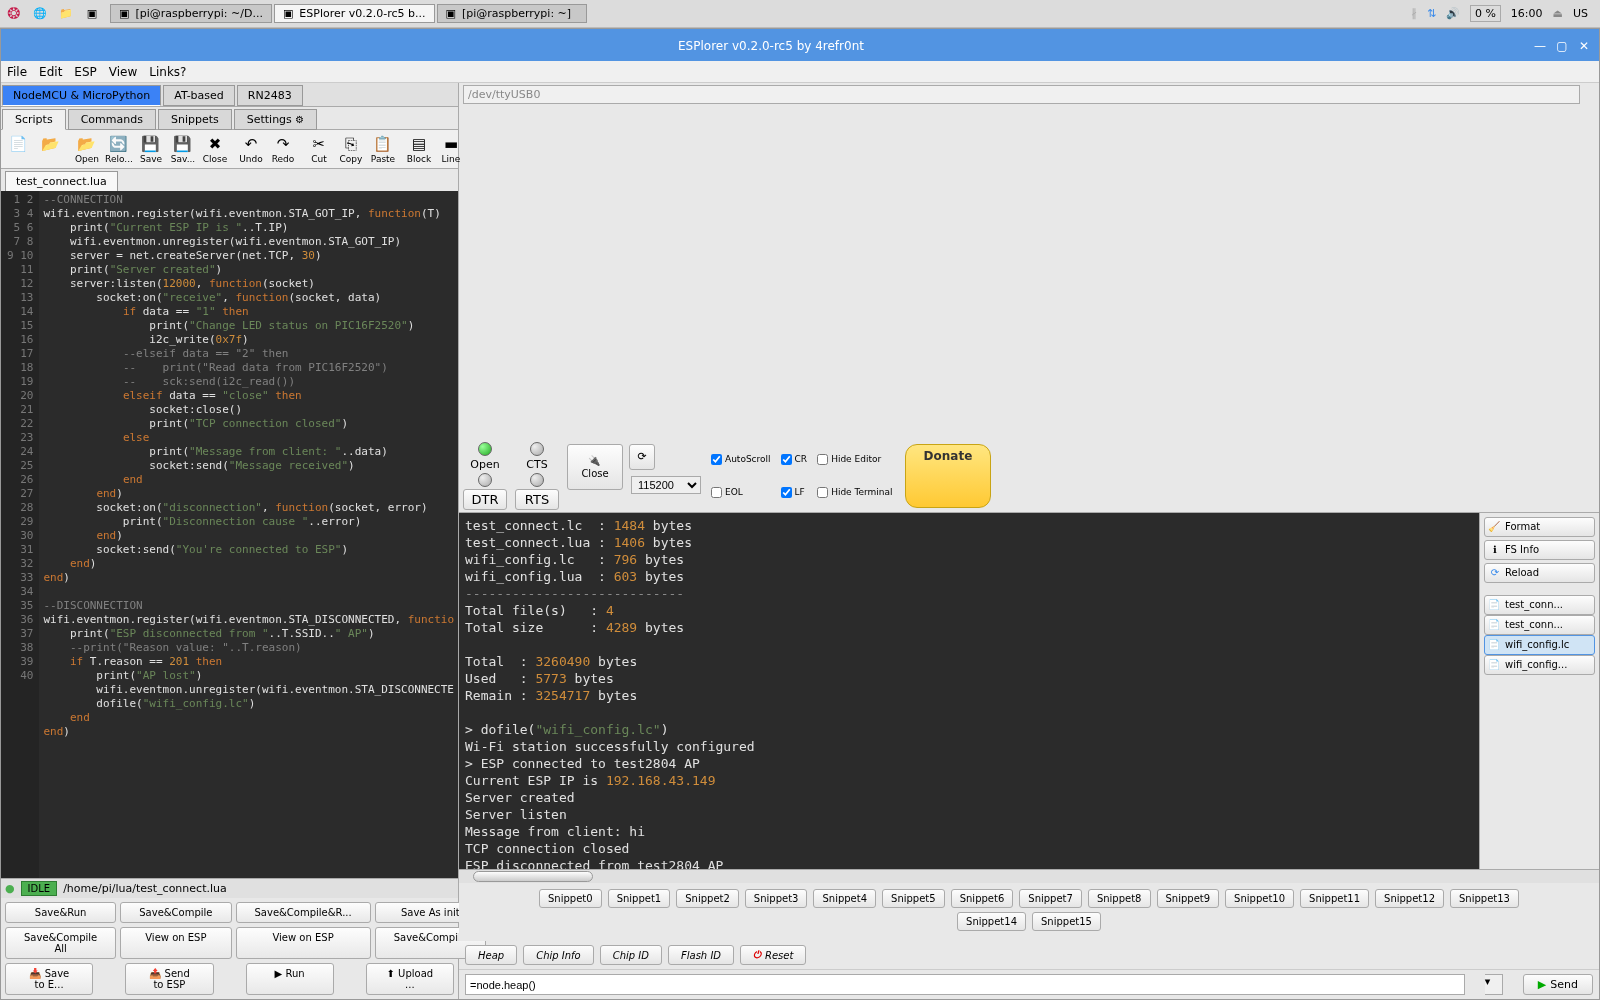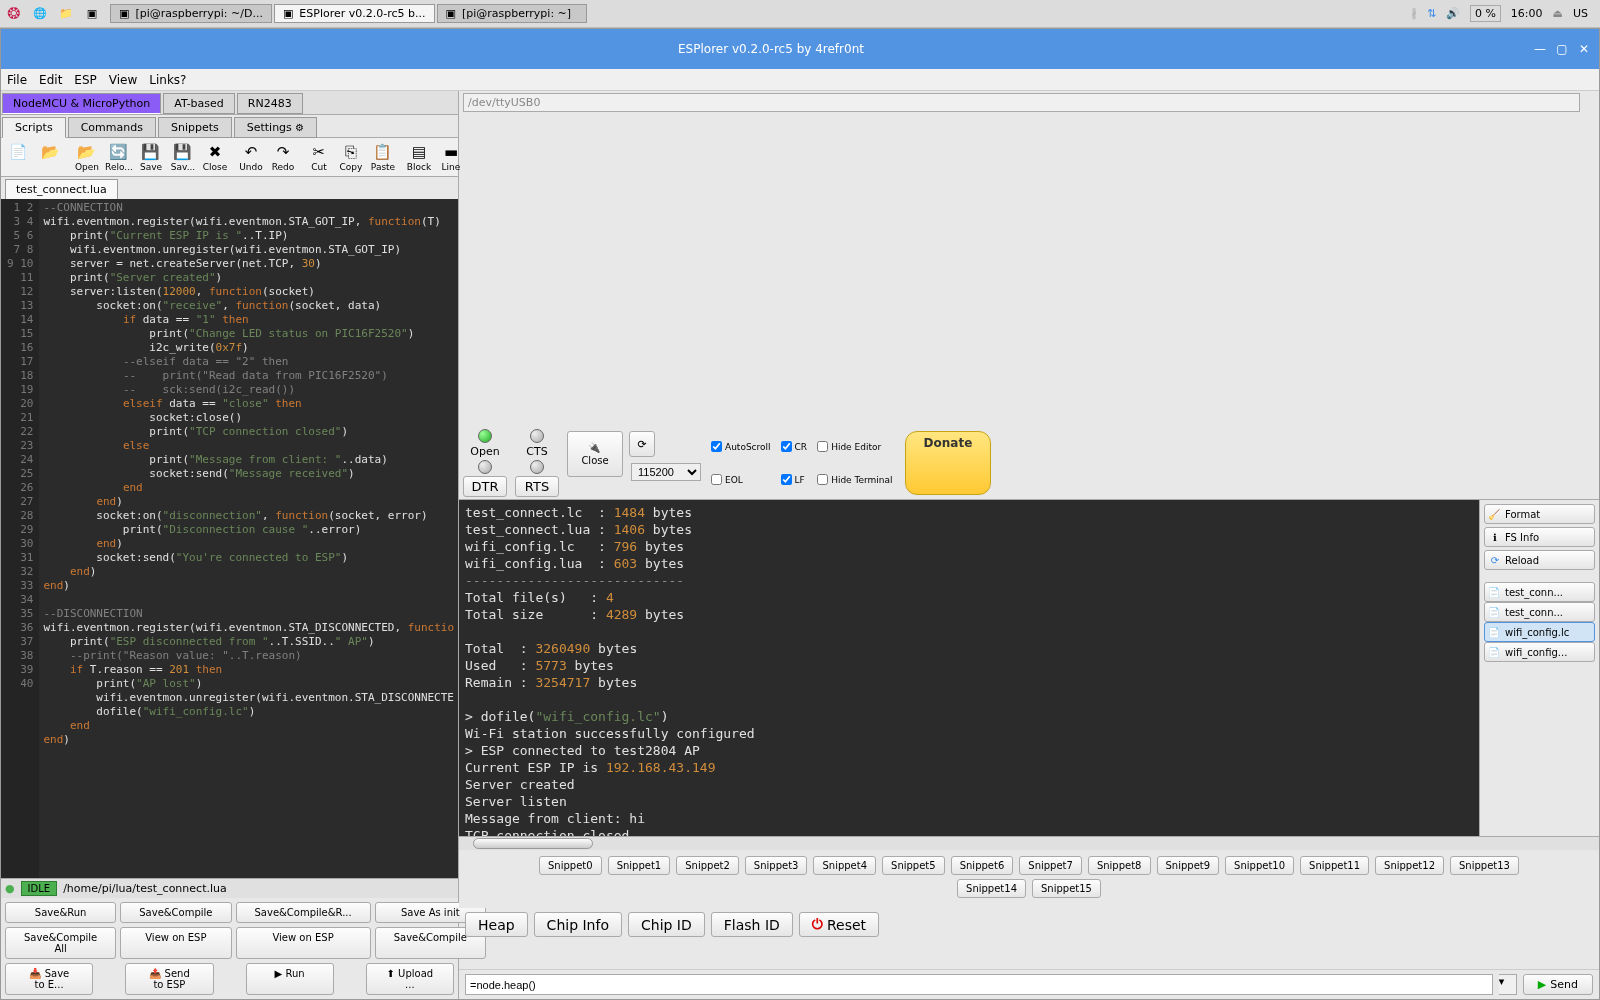--- a/index.html
+++ b/index.html
@@ -10,35 +10,35 @@
 .taskbar-icons { display: flex; gap: 6px; align-items: center; margin-right: 8px; }
 .taskbar-icon { width: 20px; height: 20px; display: flex; align-items: center; justify-content: center; }
 .taskbar-items { display: flex; gap: 2px; flex: 1; }
 .taskbar-item { background: #c8c8c8; border: 1px solid #999; padding: 2px 8px; display: flex; align-items: center; gap: 6px; min-width: 150px; max-width: 220px; font-size: 11px; cursor: pointer; }
 .taskbar-item.active { background: #f5f5f5; }
 .taskbar-right { display: flex; align-items: center; gap: 10px; margin-left: auto; padding-right: 8px; }
 .taskbar-stat { display: flex; align-items: center; gap: 2px; font-size: 11px; }
 
 
 .window { position: absolute; left: 0; top: 28px; right: 0; bottom: 0; background: #e8e8e8; border: 1px solid #999; display: flex; flex-direction: column; }
-.titlebar { height: 40px; background: #5294e2; color: #fff; display: flex; align-items: center; padding: 10px 8px; font-size: 12px; }
+.titlebar { height: 32px; background: #5294e2; color: #fff; display: flex; padding: 10px 8px; font-size: 12px; }
 .titlebar-title { flex: 1; text-align: center; }
 .titlebar-btns { display: flex; gap: 8px; }
 .titlebar-btn { width: 14px; height: 14px; color: #fff; cursor: pointer; font-size: 12px; line-height: 14px; text-align: center; }
 
 .menubar { height: 22px; background: #f0f0f0; border-bottom: 1px solid #ccc; display: flex; align-items: center; padding: 0 6px; gap: 12px; font-size: 12px; }
 .menubar-item { cursor: pointer; }
 
 .main-content { flex: 1; display: flex; overflow: hidden; }
 
 
 .left-panel { width: 458px; display: flex; flex-direction: column; border-right: 1px solid #aaa; }
 .top-tabs { display: flex; background: #e0e0e0; border-bottom: 1px solid #aaa; }
 .top-tab { padding: 3px 10px; border: 1px solid #999; background: #d8d8d8; margin: 2px 1px 0 1px; font-size: 11px; cursor: pointer; }
-.top-tab.active { background: #8b5cf6; border-bottom-color: #fff; }
+.top-tab.active { background: #3b82f6; border-bottom-color: #fff; }
 
 .sub-tabs { display: flex; background: #e8e8e8; border-bottom: 1px solid #aaa; }
 .sub-tab { padding: 3px 12px; border: 1px solid #999; background: #d8d8d8; margin: 2px 1px -1px 1px; font-size: 11px; cursor: pointer; }
 .sub-tab.active { background: #f0f0f0; border-bottom-color: #f0f0f0; }
 .sub-tab .gear { font-size: 10px; }
 
 .toolbar { display: flex; background: #f0f0f0; border-bottom: 1px solid #aaa; padding: 2px; gap: 0; }
 .tool-btn { display: flex; flex-direction: column; align-items: center; padding: 2px 6px; font-size: 9px; cursor: pointer; min-width: 32px; }
 .tool-icon { width: 20px; height: 20px; display: flex; align-items: center; justify-content: center; font-size: 15px; }
 .tool-sep { width: 1px; background: #aaa; margin: 2px 2px; }
@@ -93,24 +93,24 @@
 .side-sep { height: 6px; }
 
 .hscroll { height: 14px; background: #e0e0e0; border-top: 1px solid #aaa; position: relative; }
 .hscroll-thumb { position: absolute; left: 14px; top: 1px; height: 11px; width: 120px; background: linear-gradient(#fdfdfd,#ccc); border: 1px solid #999; border-radius: 6px; }
 
 .snippet-rows { padding: 6px; background: #e8e8e8; text-align: center; }
 .snippet-row { display: flex; justify-content: center; gap: 6px; margin-bottom: 4px; flex-wrap: wrap; }
 .snip-btn { background: linear-gradient(#fdfdfd,#e5e5e5); border: 1px solid #aaa; border-radius: 3px; padding: 3px 8px; font-size: 10px; cursor: pointer; }
 
 .info-row { display: flex; gap: 6px; padding: 4px 6px; justify-content: flex-start; }
-.info-btn { background: linear-gradient(#fdfdfd,#e5e5e5); border: 1px solid #aaa; border-radius: 3px; padding: 3px 12px; font-size: 14px; cursor: pointer; display: flex; align-items: center; gap: 4px; }
+.info-btn { background: linear-gradient(#fdfdfd,#e5e5e5); border: 1px solid #aaa; border-radius: 3px; padding: 3px 12px; font-size: 10px; cursor: pointer; display: flex; align-items: center; gap: 4px; font-style: italic; }
 .reset-ico { color: #d00; font-weight: bold; }
 
-.cmd-row { display: flex; gap: 6px; padding: 4px 6px; border-top: 1px solid #ccc; margin-top: 28px; }
+.cmd-row { display: flex; gap: 20px; padding: 4px 6px; border-top: 1px solid #ccc; }
 .cmd-input { flex: 1; border: 1px solid #aaa; padding: 3px 4px; font-size: 11px; background: #fff; }
 .cmd-dd { width: 18px; border: 1px solid #aaa; border-left: none; background: #f0f0f0; }
 .send-btn { background: linear-gradient(#fdfdfd,#e5e5e5); border: 1px solid #aaa; border-radius: 3px; padding: 3px 14px; font-size: 11px; cursor: pointer; display: flex; align-items: center; gap: 4px; }
 .send-ico { color: #0a0; }
 
 .raspberry { color: #c51a4a; font-size: 16px; }
 </style>
 </head>
 <body>
 

